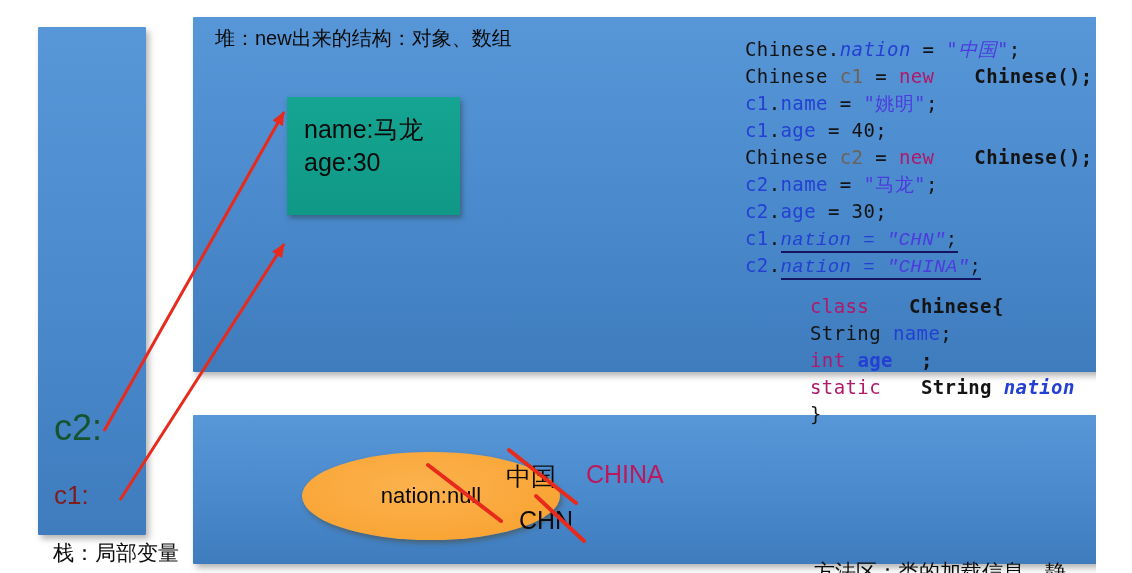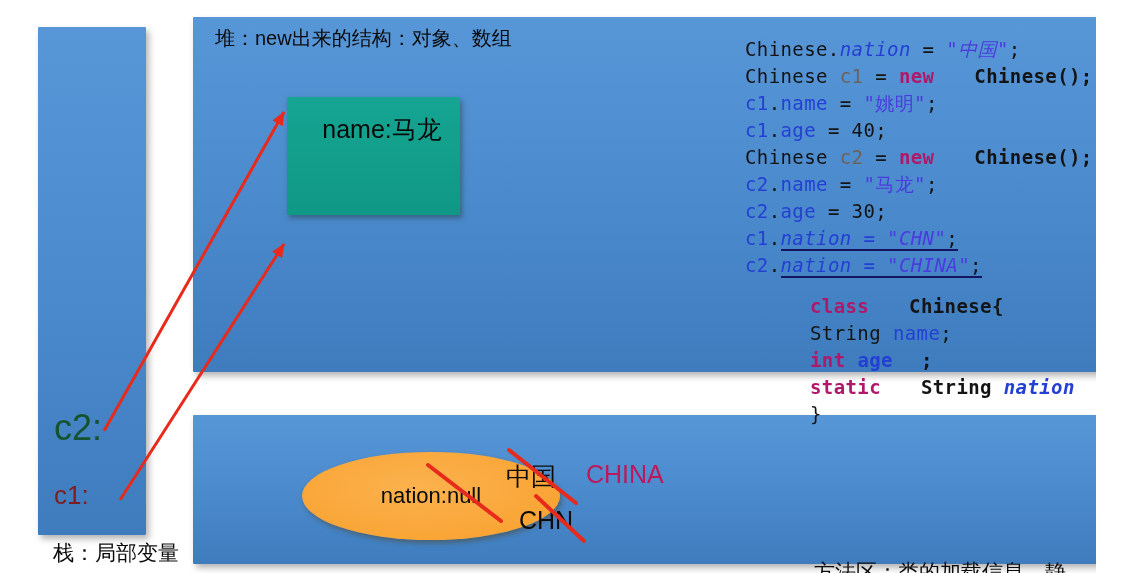--- a/index.html
+++ b/index.html
@@ -25,43 +25,43 @@
   #stack-caption{left:33px;top:539px;font-size:21px;color:#0b0b0b;margin-left:20px;}
   #heap-title{left:215px;top:25px;font-size:20px;color:#0b0b0b;}
 
   .obj-box{
     position:absolute;left:287px;width:173px;
     background:linear-gradient(180deg, var(--object-teal-top), var(--object-teal-bottom));
     box-shadow:2px 3px 5px rgba(40,60,60,.5);
     color:#0a0a0a;font-size:25px;line-height:33px;
     padding:16px 0 0 17px;box-sizing:border-box;
   }
-  #obj-box-1{top:97px;height:118px;text-align:center;}
+  #obj-box-1{top:97px;height:118px;}
   #obj-box-2{top:242px;height:115px;}
 
   .code{
     position:absolute;
     font-family:"DejaVu Sans Mono", monospace;
     font-size:19px;line-height:27px;letter-spacing:0.4px;
     white-space:pre;
   }
   #code-main{left:745px;top:36px;}
   #code-class{left:810px;top:293px;}
   .code-line{height:27px;}
   .t-p{color:var(--code-black);text-align:center;}
   .t-pb{color:var(--code-black);font-weight:bold;margin-left:28px;}
-  .t-k{color:var(--code-keyword);font-weight:bold;}
+  .t-k{color:var(--code-keyword);font-weight:normal;}
   .t-f{color:var(--code-field);}
   .t-fi{color:var(--code-field);font-style:italic;}
   .t-fb{color:var(--code-field);font-weight:bold;}
   .t-fbi{color:var(--code-field);font-weight:bold;font-style:italic;}
   .t-s{color:var(--code-string);}
   .t-si{color:var(--code-string);font-style:italic;}
   .t-v{color:var(--code-variable);}
-  .t-u{border-bottom:2px solid var(--code-underline);}
+  .t-u{border-bottom:2px solid var(--code-underline);font-family:Liberation Mono, monospace;}
 
   #nation-ellipse{
     position:absolute;left:302px;top:452px;width:258px;height:88px;
     border-radius:50%;
     background:radial-gradient(ellipse at 45% 40%, var(--ellipse-orange-light), var(--ellipse-orange) 75%);
     box-shadow:2px 3px 5px rgba(80,60,20,.45);
     display:flex;align-items:center;justify-content:center;
   }
   #nation-ellipse .lbl-inner{font-size:22px;color:#0a0a0a;}
   #zhongguo-label{left:506px;top:460px;font-size:25px;color:#0b0b0b;}
@@ -79,20 +79,21 @@
 <div id="canvas">
 
   <div id="stack-rect" class="panel"></div>
   <div id="heap-rect" class="panel"></div>
   <div id="method-rect" class="panel"></div>
 
   <div id="heap-title" class="lbl">堆：new出来的结构：对象、数组</div>
 
   <div id="obj-box-1" class="obj-box">
     <div>name:马龙</div>
+    <div>age:30</div>
   </div>
 
   <div id="c2-label" class="lbl">c2:</div>
   <div id="c1-label" class="lbl">c1:</div>
   <div id="stack-caption" class="lbl">栈：局部变量</div>
 
   <div id="code-main" class="code"><div class="code-line"><span class="t-p">Chinese.</span><span class="t-fi">nation</span><span class="t-p"> = </span><span class="t-si">"中国"</span><span class="t-p">;</span></div><div class="code-line"><span class="t-p">Chinese </span><span class="t-v">c1</span><span class="t-p"> = </span><span class="t-k">new</span><span class="t-pb"> Chinese();</span></div><div class="code-line"><span class="t-f">c1</span><span class="t-p">.</span><span class="t-f">name</span><span class="t-p"> = </span><span class="t-s">"姚明"</span><span class="t-p">;</span></div><div class="code-line"><span class="t-f">c1</span><span class="t-p">.</span><span class="t-f">age</span><span class="t-p"> = 40;</span></div><div class="code-line"><span class="t-p">Chinese </span><span class="t-v">c2</span><span class="t-p"> = </span><span class="t-k">new</span><span class="t-pb"> Chinese();</span></div><div class="code-line"><span class="t-f">c2</span><span class="t-p">.</span><span class="t-f">name</span><span class="t-p"> = </span><span class="t-s">"马龙"</span><span class="t-p">;</span></div><div class="code-line"><span class="t-f">c2</span><span class="t-p">.</span><span class="t-f">age</span><span class="t-p"> = 30;</span></div><div class="code-line"><span class="t-f">c1</span><span class="t-p">.</span><span class="t-fi t-u">nation = </span><span class="t-si t-u">"CHN"</span><span class="t-p t-u">;</span></div><div class="code-line"><span class="t-f">c2</span><span class="t-p">.</span><span class="t-fi t-u">nation = </span><span class="t-si t-u">"CHINA"</span><span class="t-p t-u">;</span></div></div>
   <div id="code-class" class="code"><div class="code-line"><span class="t-k">class</span><span class="t-pb"> Chinese{</span></div><div class="code-line"><span class="t-p">String </span><span class="t-f">name</span><span class="t-p">;</span></div><div class="code-line"><span class="t-k">int</span><span class="t-p"> </span><span class="t-fb">age</span><span class="t-pb">;</span></div><div class="code-line"><span class="t-k">static</span><span class="t-pb"> String </span><span class="t-fbi">nation</span><span class="t-pb">;</span></div><div class="code-line"><span class="t-p">}</span></div></div>
 
   <div id="nation-ellipse">

